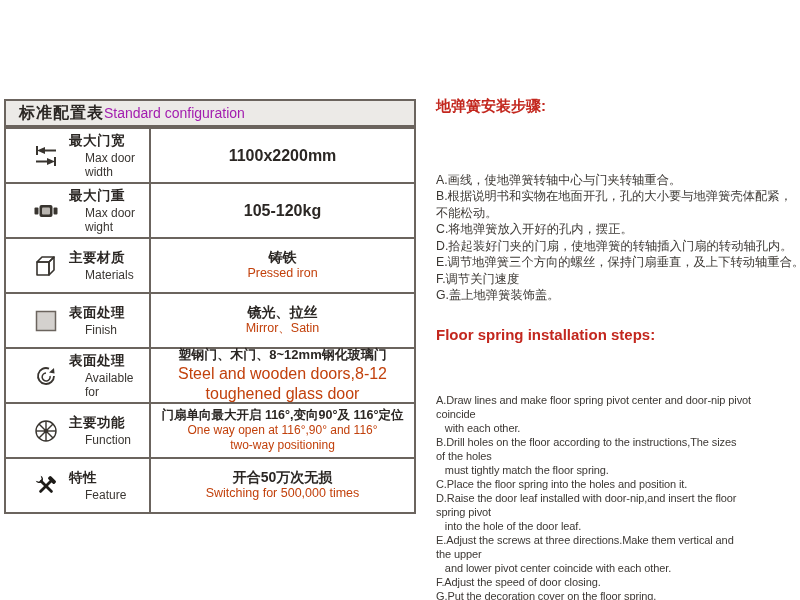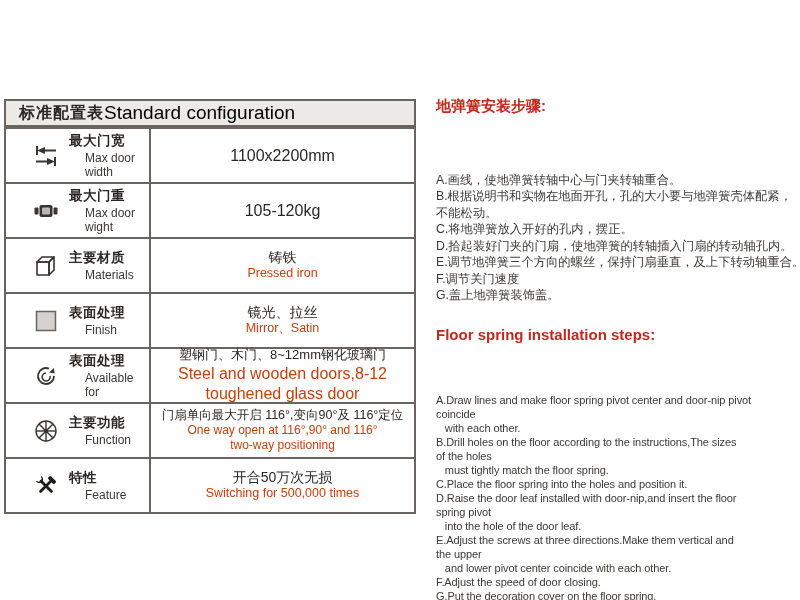--- a/index.html
+++ b/index.html
@@ -10,35 +10,35 @@
   
   .spec-table{
     position:absolute;left:4px;top:99px;width:412px;
     border:2px solid #6b645e;background:#fff;box-sizing:border-box;
   }
   .thead{
     height:26px;background:#eceae7;border-bottom:2px solid #6b645e;
     display:flex;align-items:center;padding-left:13px;box-sizing:border-box;
   }
   .thead .t-zh{font-size:16px;font-weight:700;letter-spacing:1px;}
-  .thead .t-en{font-size:19px;color:#000000;text-align:center;}
+  .thead .t-en{font-size:14px;color:#a21caf;text-align:center;}
   .trow{display:flex;height:55px;border-top:2px solid #6b645e;box-sizing:border-box;}
   .trow:first-of-type{border-top:none;}
   .lcell{
     width:145px;flex:0 0 145px;border-right:2px solid #6b645e;box-sizing:border-box;
     display:flex;align-items:center;gap:9px;padding-left:26px;
   }
   .icon{width:28px;flex:0 0 28px;display:flex;justify-content:center;align-items:center;}
   .lbl .zh{font-size:13.5px;font-weight:700;letter-spacing:.5px;}
   .lbl .en{font-size:12px;color:#3a3632;margin-top:1px;margin-left:16px;}
   .vcell{
     flex:1;display:flex;flex-direction:column;justify-content:center;align-items:center;
     text-align:center;line-height:1.25;padding:0 2px;
   }
-  .v1{font-size:14px;font-weight:400;}
+  .v1{font-size:14px;font-weight:700;}
   .v2,.v3{font-size:12.5px;color:#c2410c;}
   .r1 .v1,.r2 .v1{font-size:16px;}
   .r5 .v1{font-size:13px;}
   .r5 .v2{font-size:16px;}
   .r6 .v1{font-size:12.5px;}
   .r6 .v2,.r6 .v3{font-size:12px;}
   
   .steps{position:absolute;left:436px;top:96px;width:362px;}
   .steps-title{font-size:15px;font-weight:700;color:#c3271e;line-height:19px;margin-bottom:7px;}
   .zh-lines{font-size:12.3px;line-height:16.5px;color:#3c3834;white-space:pre;}

